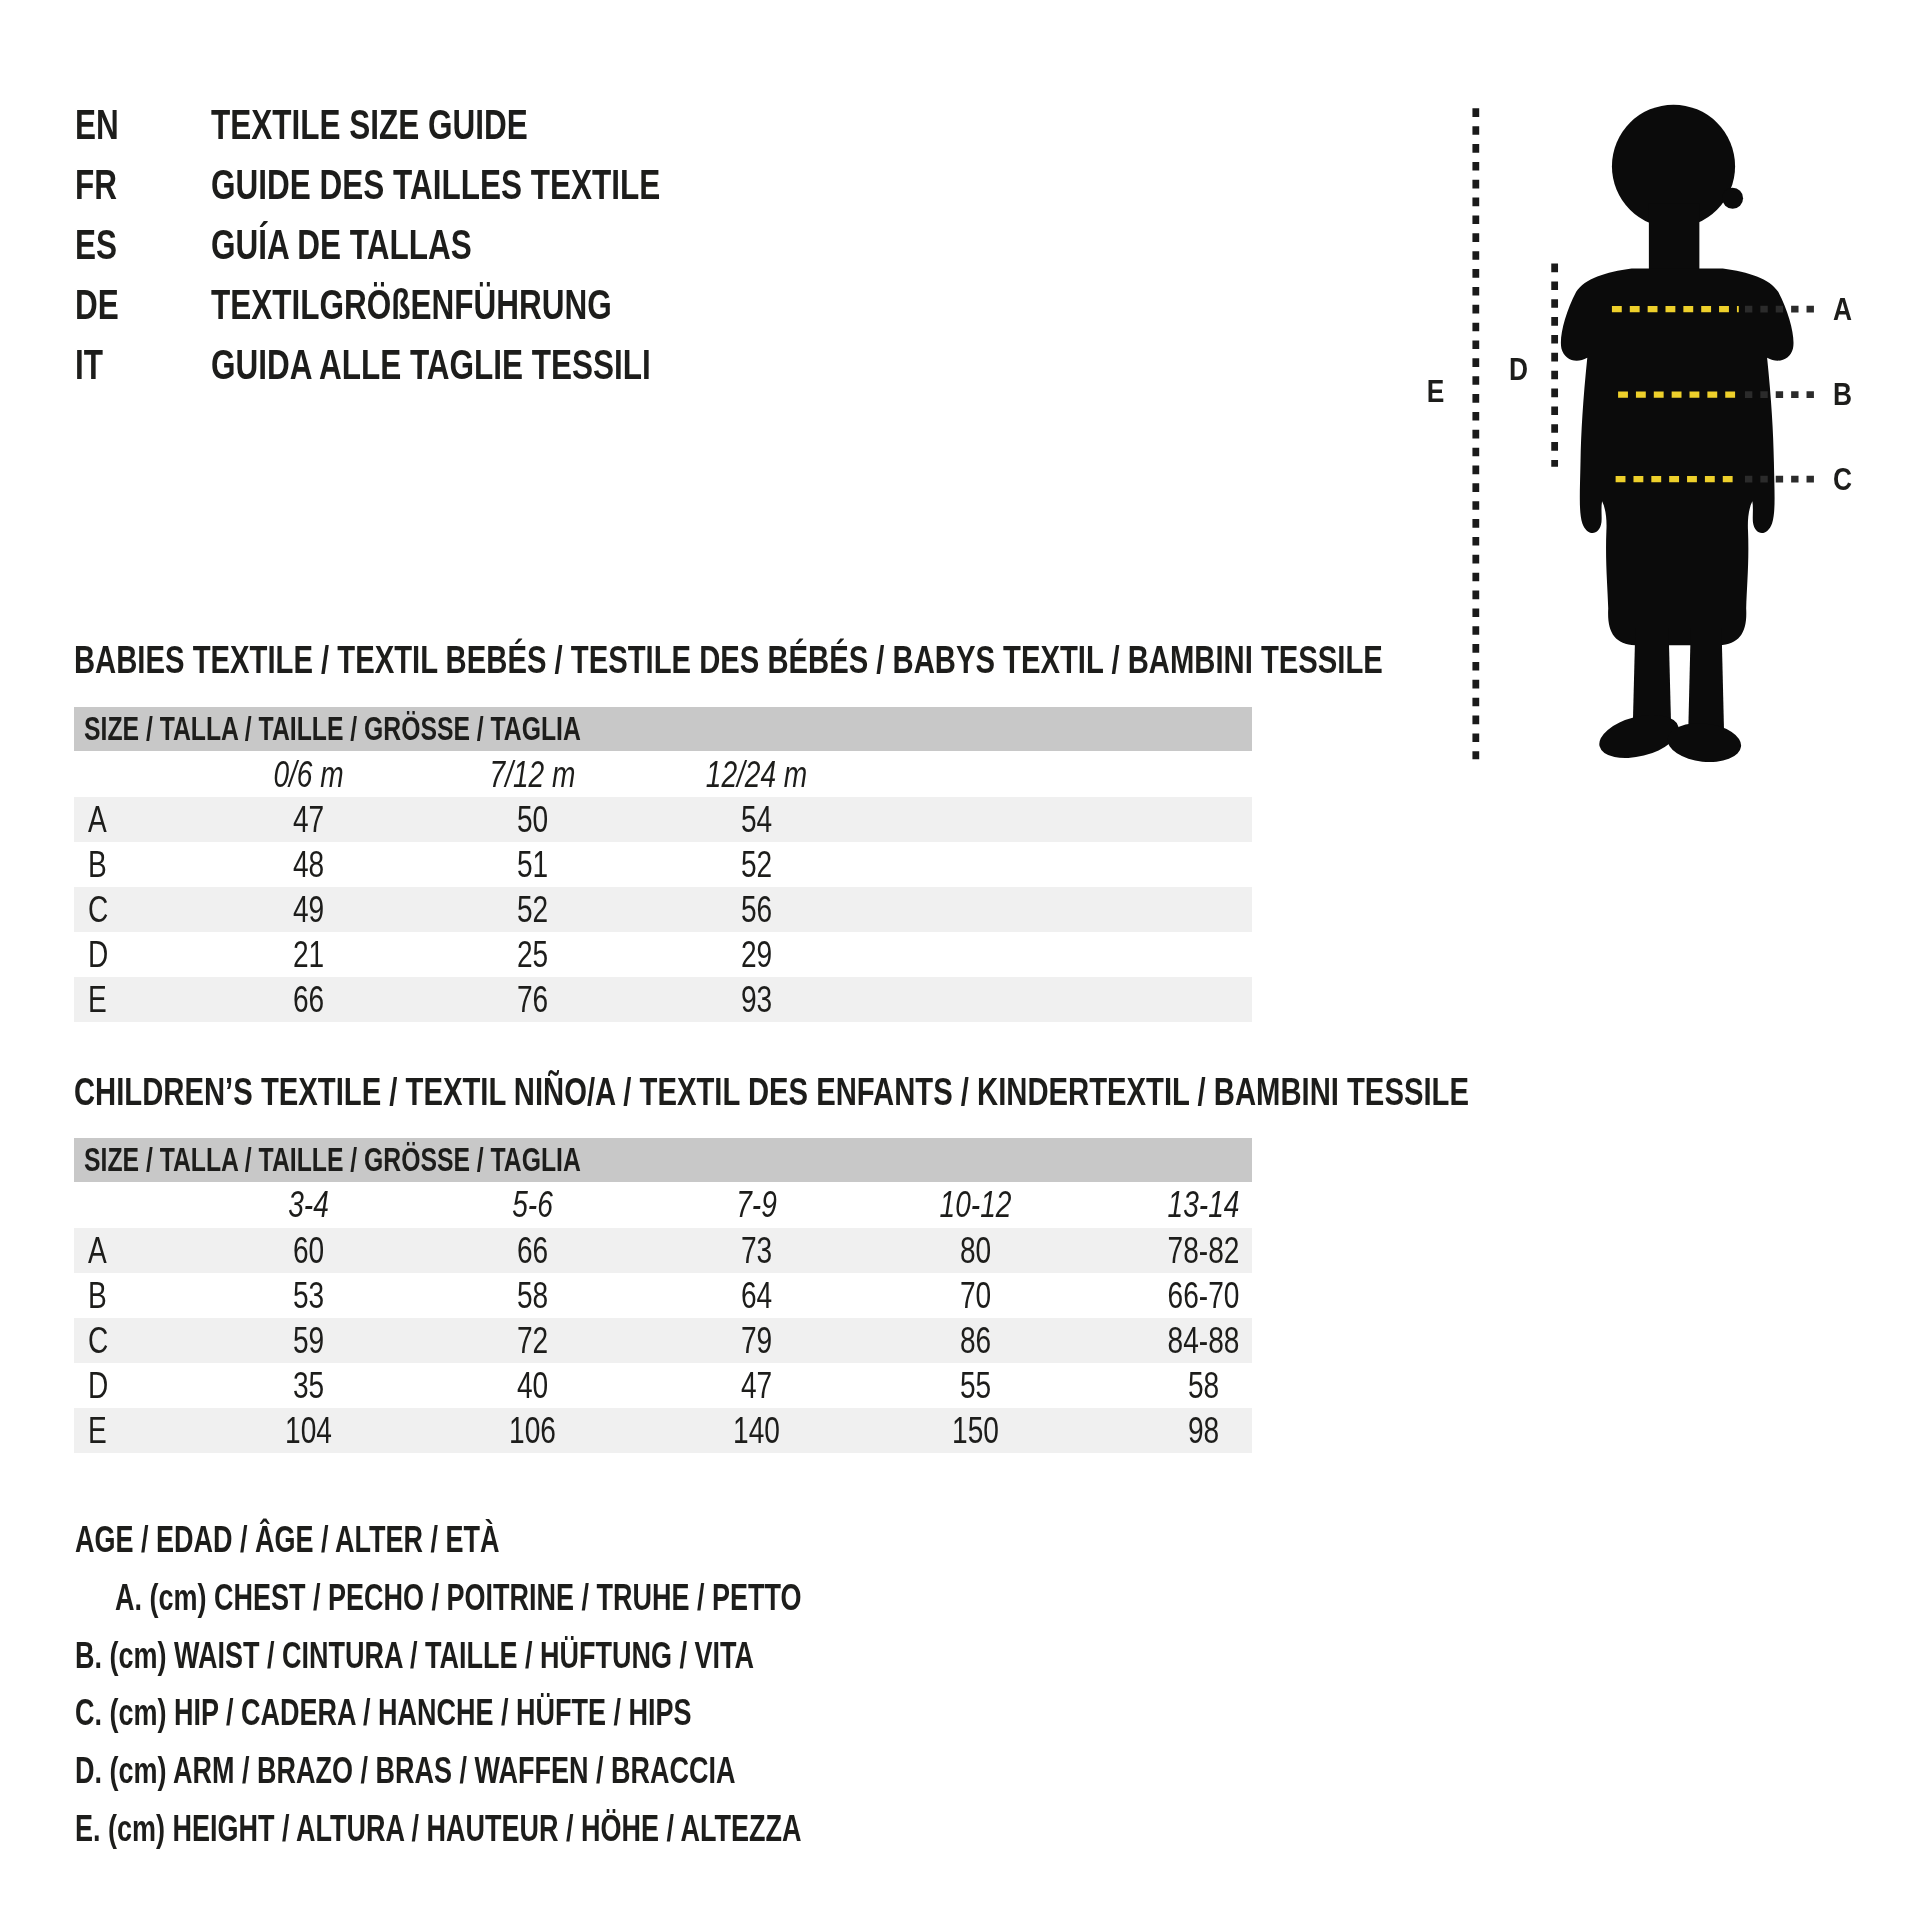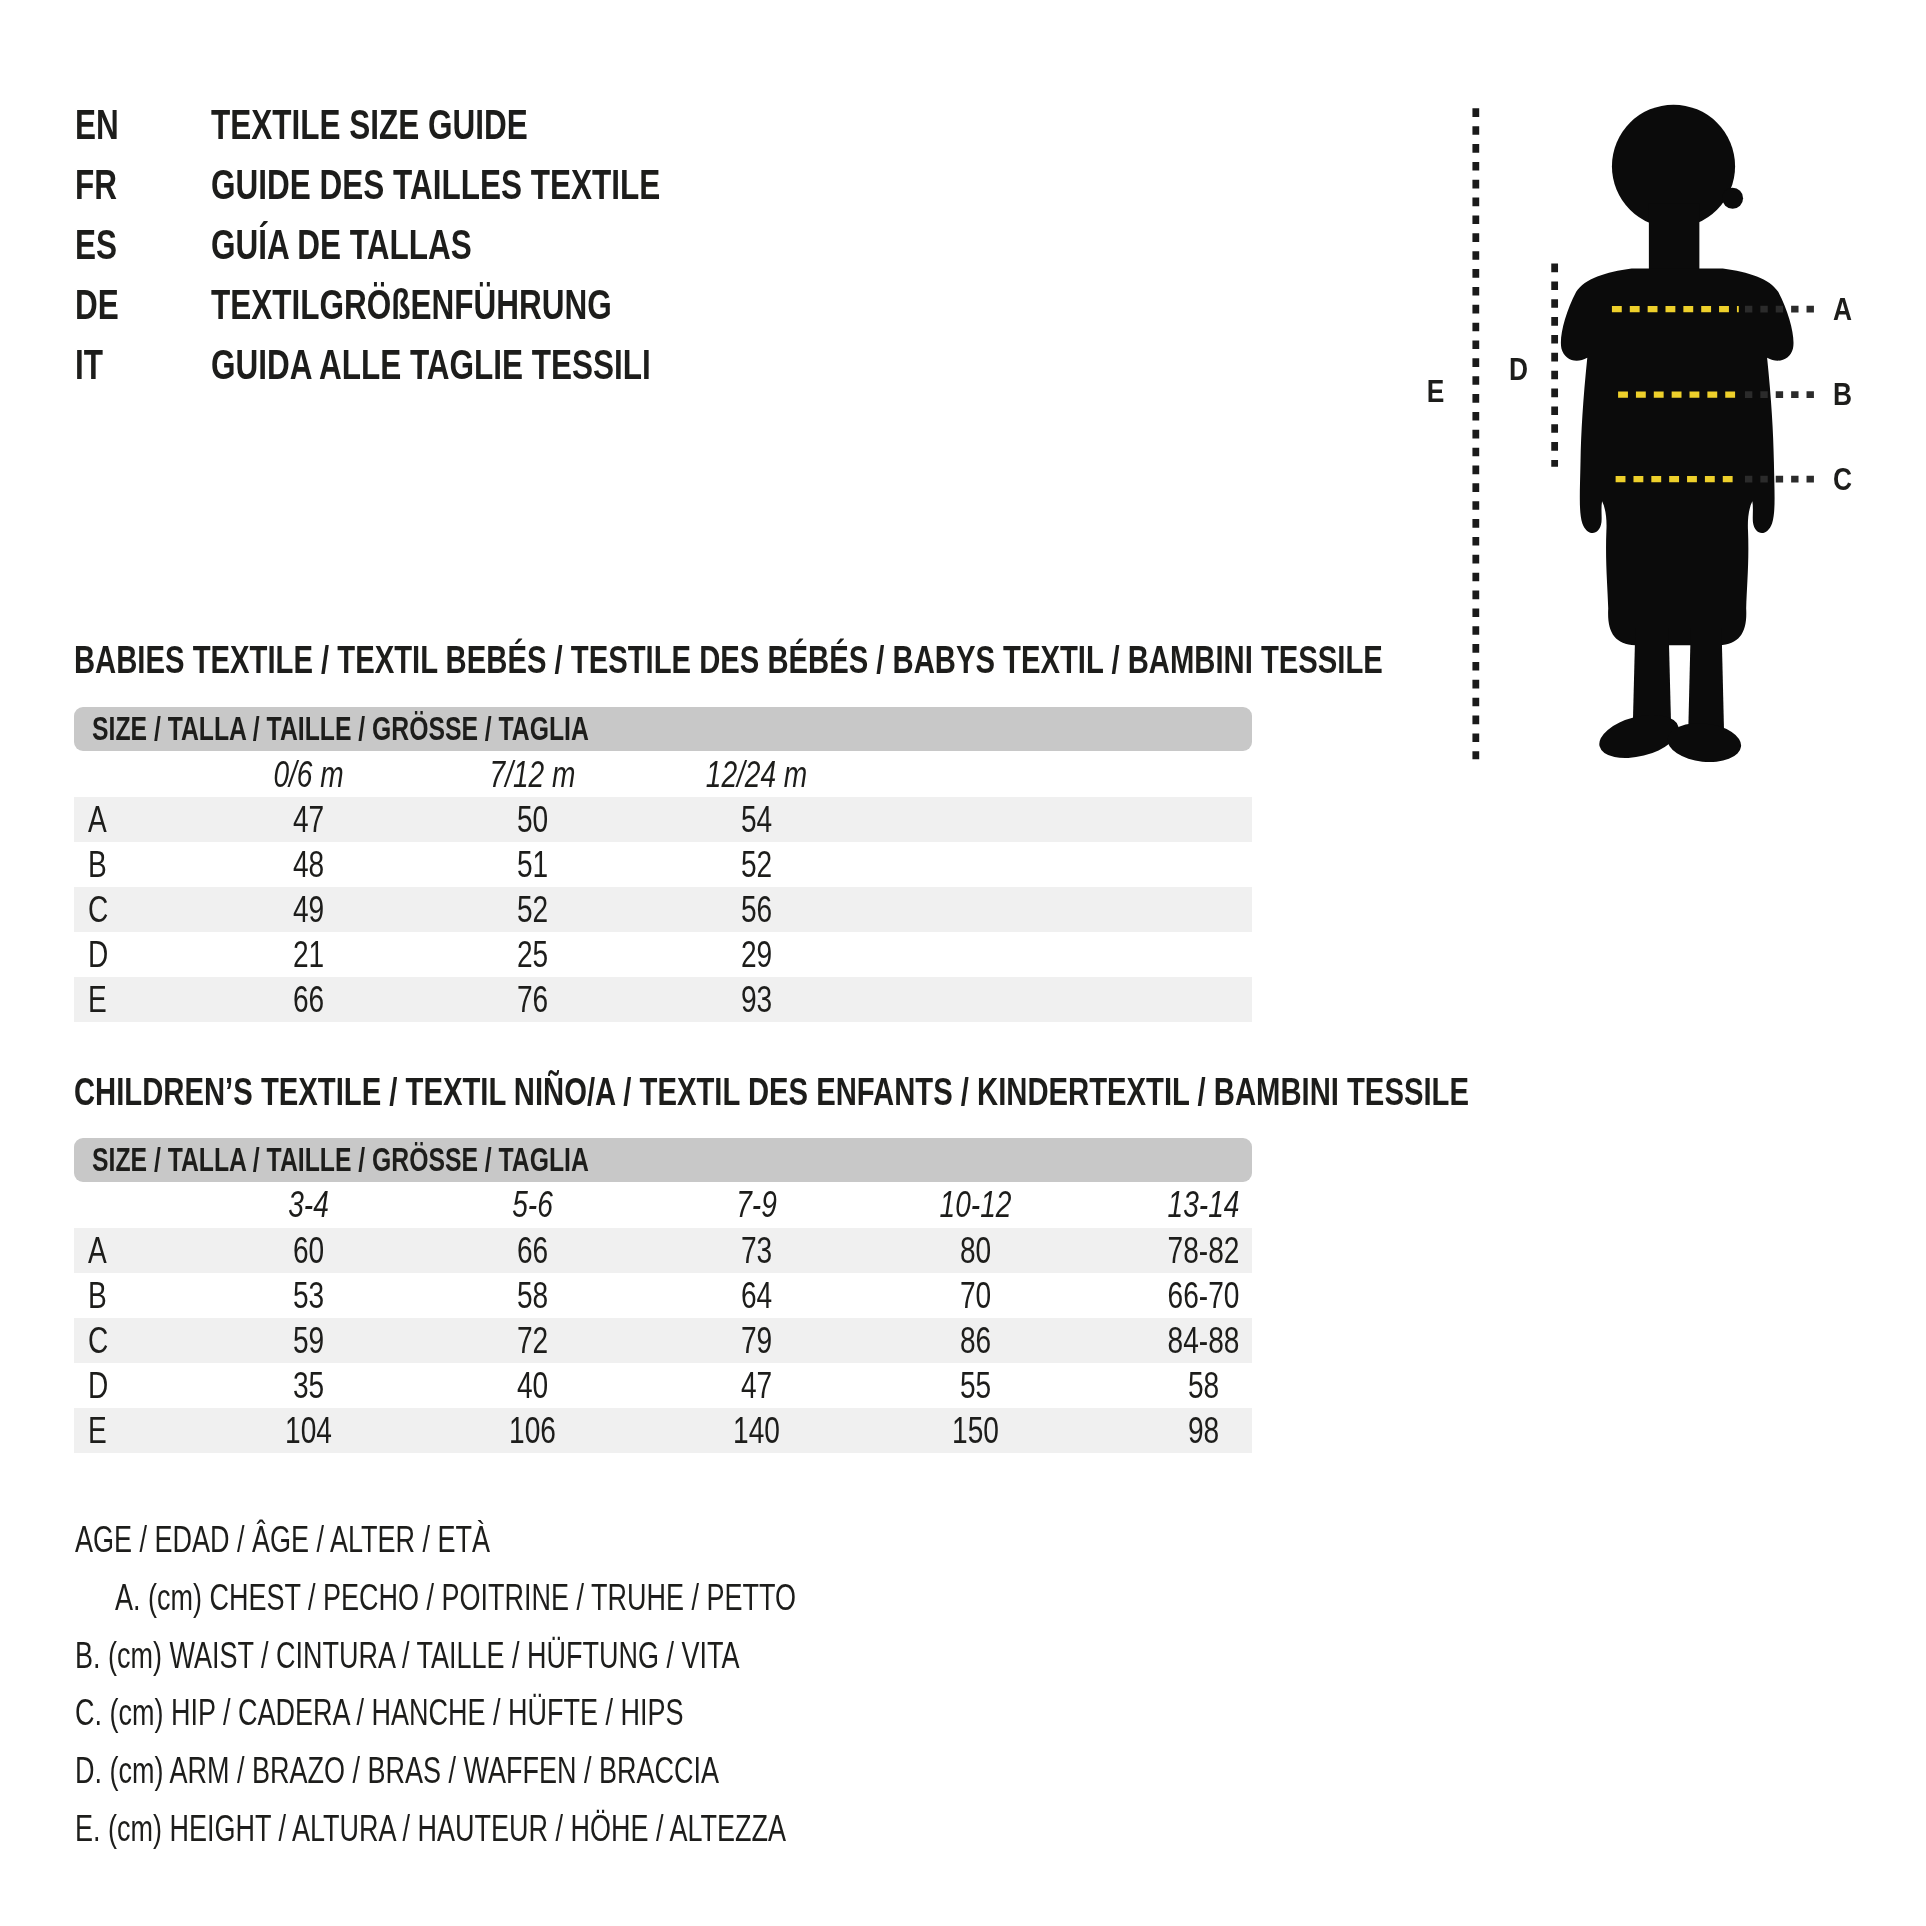--- a/index.html
+++ b/index.html
@@ -16,36 +16,36 @@
   .lang-code .cond,.lang-label .cond{vertical-align:top;}
   .lang-label{display:inline-block;vertical-align:top;margin-left:44px;}
 
   
   .section-title{position:absolute;left:74px;font-size:39px;font-weight:700;line-height:44px;}
   .title-babies{top:638px;}
   .title-children{top:1070px;}
 
   
   .size-bar{position:absolute;left:74px;width:1178px;height:44px;background:#c8c8c8;
-            line-height:44px;font-size:33px;font-weight:700;padding-left:18px;box-sizing:border-box;border-radius:9px;}
+            line-height:44px;font-size:33px;font-weight:700;padding-left:10px;box-sizing:border-box;}
   .bar-babies{top:707px;}
   .bar-children{top:1138px;}
 
   
   .t-row{position:absolute;left:74px;width:1178px;height:45px;line-height:45px;font-size:36px;}
   .t-row.shade{background:#f0f0f0;}
   .row-letter{position:absolute;left:13.6px;top:0;transform:scaleX(0.78);transform-origin:0 50%;}
   .cellc{position:absolute;top:0;width:197px;text-align:center;transform:scaleX(0.78);transform-origin:50% 50%;}
   .x0{left:136px;} .x1{left:360px;} .x2{left:584px;} .x3{left:803px;} .x4{left:1031px;}
 
   
   .col-head{font-size:36px;font-weight:400;font-style:italic;}
 
   
-  .legend-line{position:absolute;left:75px;font-size:36px;font-weight:400;line-height:44px;}
+  .legend-line{position:absolute;left:75px;font-size:36px;font-weight:700;line-height:44px;}
 
   
   .diagram-svg{position:absolute;left:1405px;top:92px;}
   .measure-label{position:absolute;width:43px;text-align:center;font-size:31px;font-weight:700;
                  line-height:33px;transform:scaleX(0.85);}
 </style>
 </head>
 <body>
 
 <div class="lang-list">

